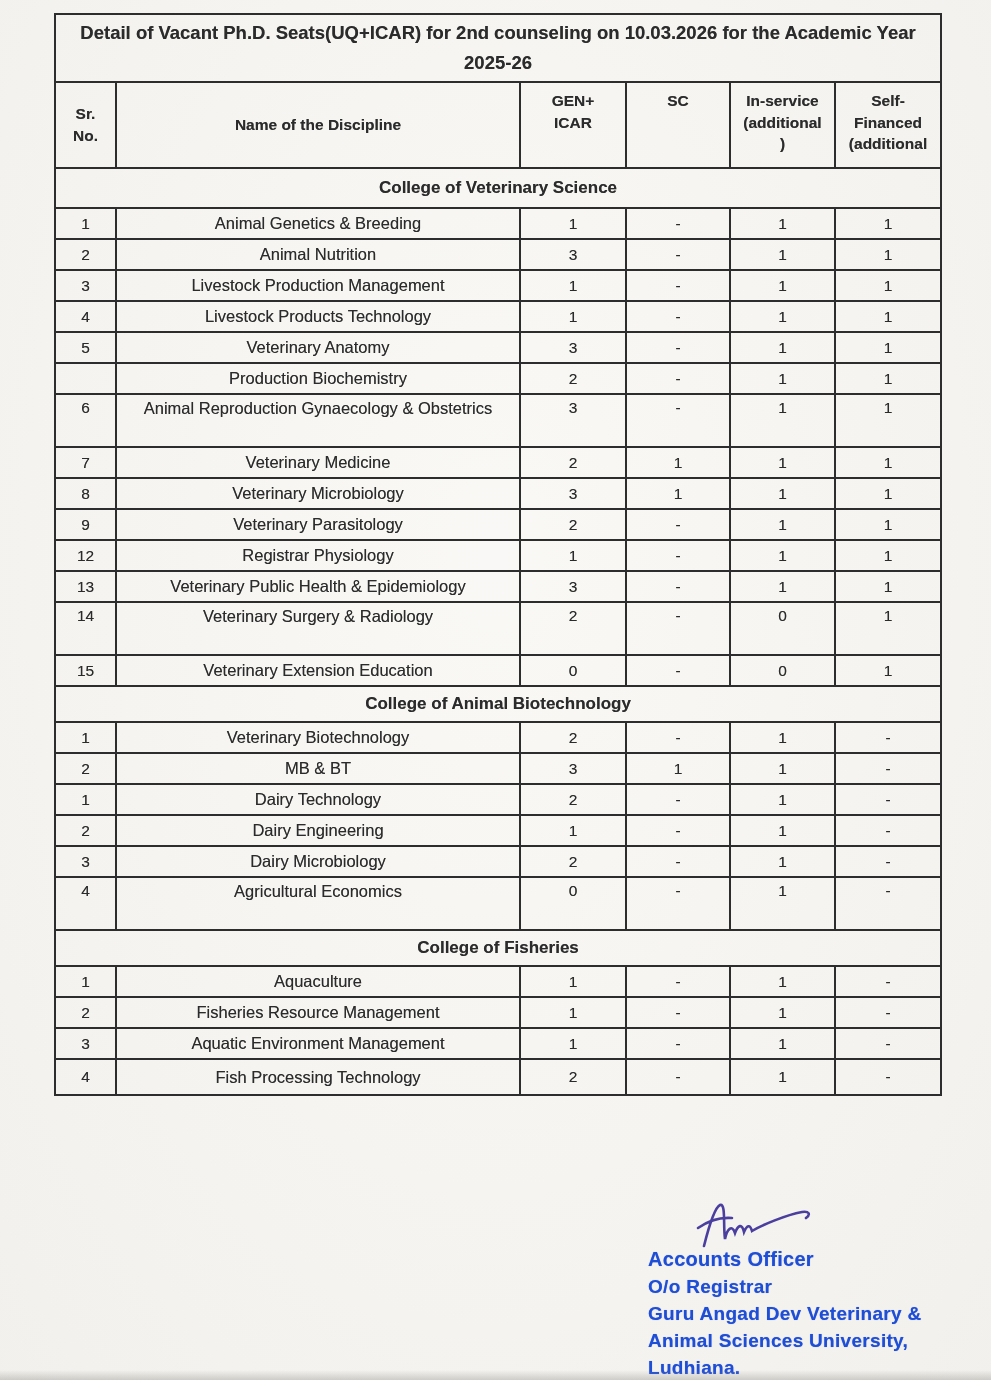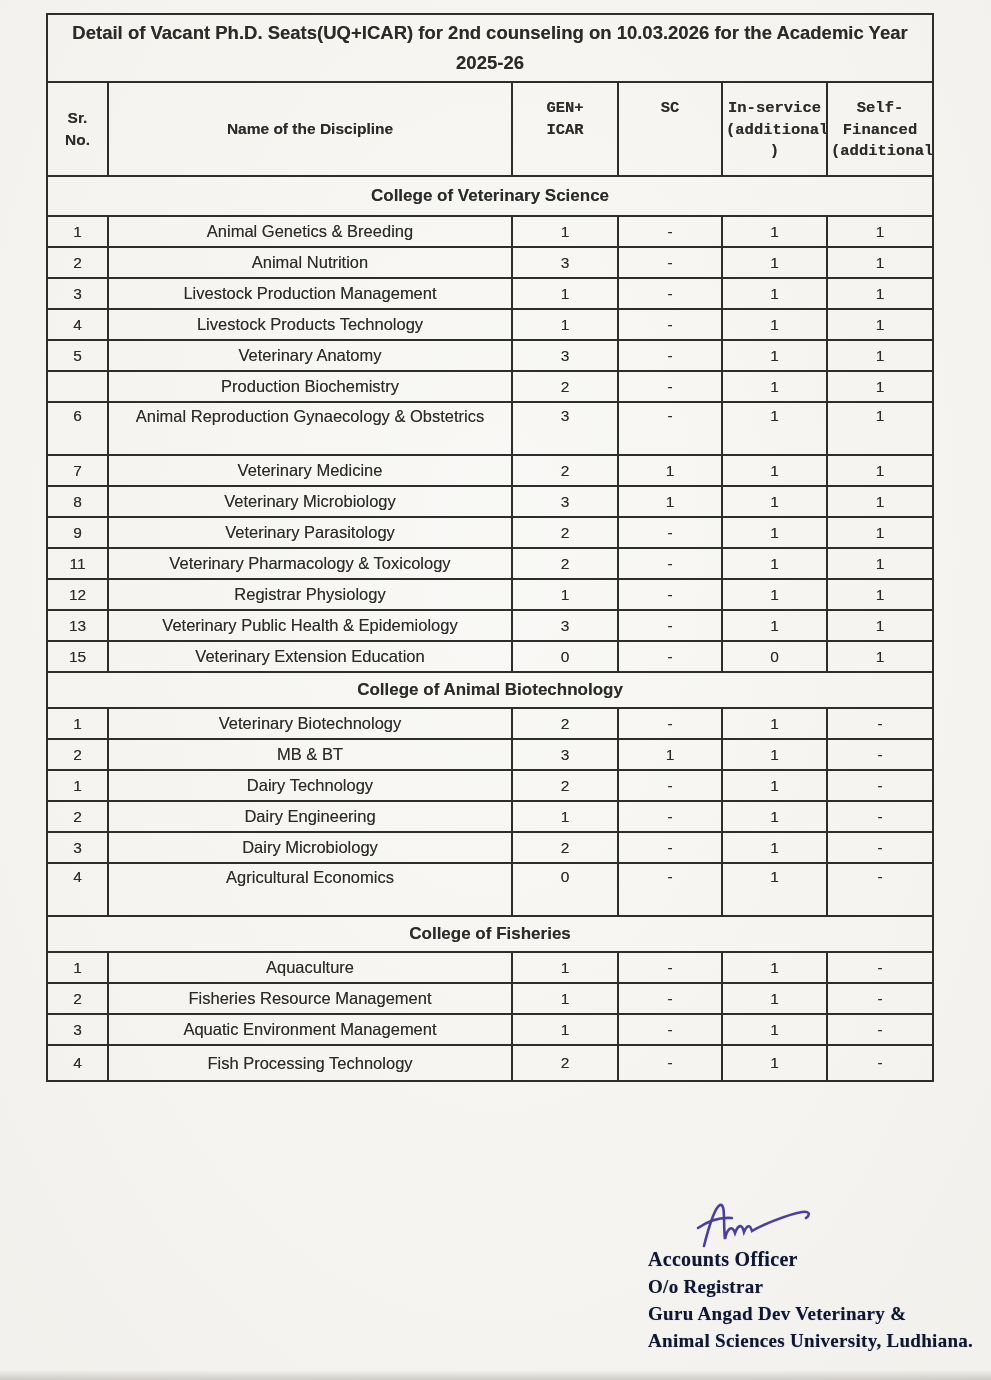--- a/index.html
+++ b/index.html
@@ -12,21 +12,21 @@
   }
   .paper-noise{
     position:absolute;inset:0;pointer-events:none;
     background:radial-gradient(ellipse at 50% 40%, rgba(255,255,255,.35), rgba(210,206,200,.12));
   }
   .bottom-edge{
     position:absolute;left:0;right:0;bottom:0;height:10px;
     background:linear-gradient(to bottom, rgba(170,167,162,0), rgba(150,147,142,.40));
   }
   table.doc{
-    position:absolute;left:46px;top:13px;width:886px;
+    position:absolute;left:54px;top:13px;width:886px;
     border-collapse:collapse;table-layout:fixed;
     text-shadow:0 0 .6px rgba(45,45,45,.55);
   }
   table.doc td, table.doc th{
     border:2px solid #2d2d2d;
     text-align:center;vertical-align:middle;
     padding:1px 3px;
     overflow:hidden;
   }
   col.c-sr{width:61px;}
@@ -36,37 +36,37 @@
   col.c-ins{width:105px;}
   col.c-self{width:106px;}
   .title-cell{
     height:64px;font-weight:bold;font-size:18.5px;line-height:1.6;
     padding:2px 58px;
   }
   tr.head th{
     font-weight:bold;font-size:15.5px;line-height:1.4;
     height:76px;white-space:pre-line;
   }
-  tr.head th.t-top{vertical-align:top;padding-top:15px;font-family:Liberation Mono, monospace;}
+  tr.head th.t-top{vertical-align:top;padding-top:7px;}
   tr.section-row td{
     font-weight:bold;font-size:17px;height:32px;margin-left:36px;
   }
   tr.data-row{height:31px;}
   tr.data-row td{font-size:15.5px;}
   tr.data-row td.c1{font-size:16.5px;}
   tr.data-row.tall{height:53px;}
   tr.data-row.tall td{vertical-align:top;padding-top:4px;}
   tr.data-row.semi{height:36px;}
   .sig-block{
     position:absolute;left:648px;top:1198px;width:332px;
   }
   .sig-mark{margin-left:42px;display:block;}
   .stamp{
-    font-family:Liberation Serif, serif;
-    font-weight:bold;color:#0f172a;
+    font-family:Liberation Sans, sans-serif;
+    font-weight:bold;color:#1d4ed8;
     font-size:19px;line-height:27px;
     letter-spacing:.3px;
     text-shadow:0 0 .8px rgba(54,70,190,.55);
     margin-top:-4px;
   }
   .stamp .l0{font-size:20px;}
 </style>
 </head>
 <body>
 
@@ -176,41 +176,41 @@
       </tr>
       <tr class="data-row">
         <td class="c0">9</td>
         <td class="c1">Veterinary Parasitology</td>
         <td class="c2">2</td>
         <td class="c3">-</td>
         <td class="c4">1</td>
         <td class="c5">1</td>
       </tr>
       <tr class="data-row">
-        <td class="c0">11</td>
-        <td class="c1">Veterinary Pharmacology &amp; Toxicology</td>
-        <td class="c2">2</td>
-        <td class="c3">-</td>
-        <td class="c4">1</td>
-        <td class="c5">1</td>
-      </tr>
-      <tr class="data-row">
         <td class="c0">12</td>
         <td class="c1">Registrar Physiology</td>
         <td class="c2">1</td>
         <td class="c3">-</td>
         <td class="c4">1</td>
         <td class="c5">1</td>
       </tr>
       <tr class="data-row">
         <td class="c0">13</td>
         <td class="c1">Veterinary Public Health &amp; Epidemiology</td>
         <td class="c2">3</td>
         <td class="c3">-</td>
         <td class="c4">1</td>
+        <td class="c5">1</td>
+      </tr>
+      <tr class="data-row tall">
+        <td class="c0">14</td>
+        <td class="c1">Veterinary Surgery &amp; Radiology</td>
+        <td class="c2">2</td>
+        <td class="c3">-</td>
+        <td class="c4">0</td>
         <td class="c5">1</td>
       </tr>
       <tr class="data-row">
         <td class="c0">15</td>
         <td class="c1">Veterinary Extension Education</td>
         <td class="c2">0</td>
         <td class="c3">-</td>
         <td class="c4">0</td>
         <td class="c5">1</td>
       </tr>

